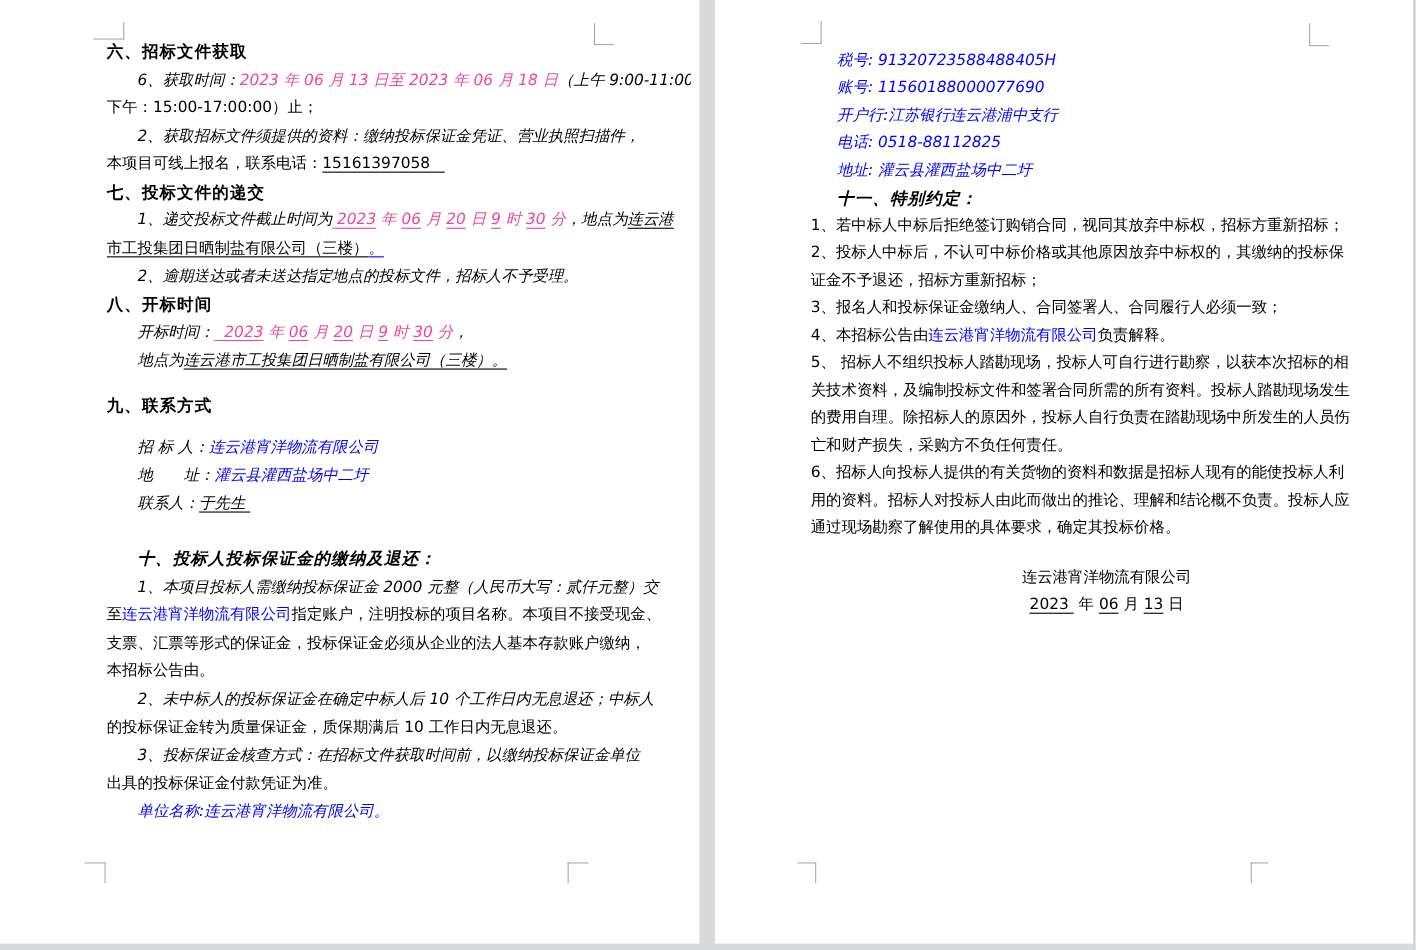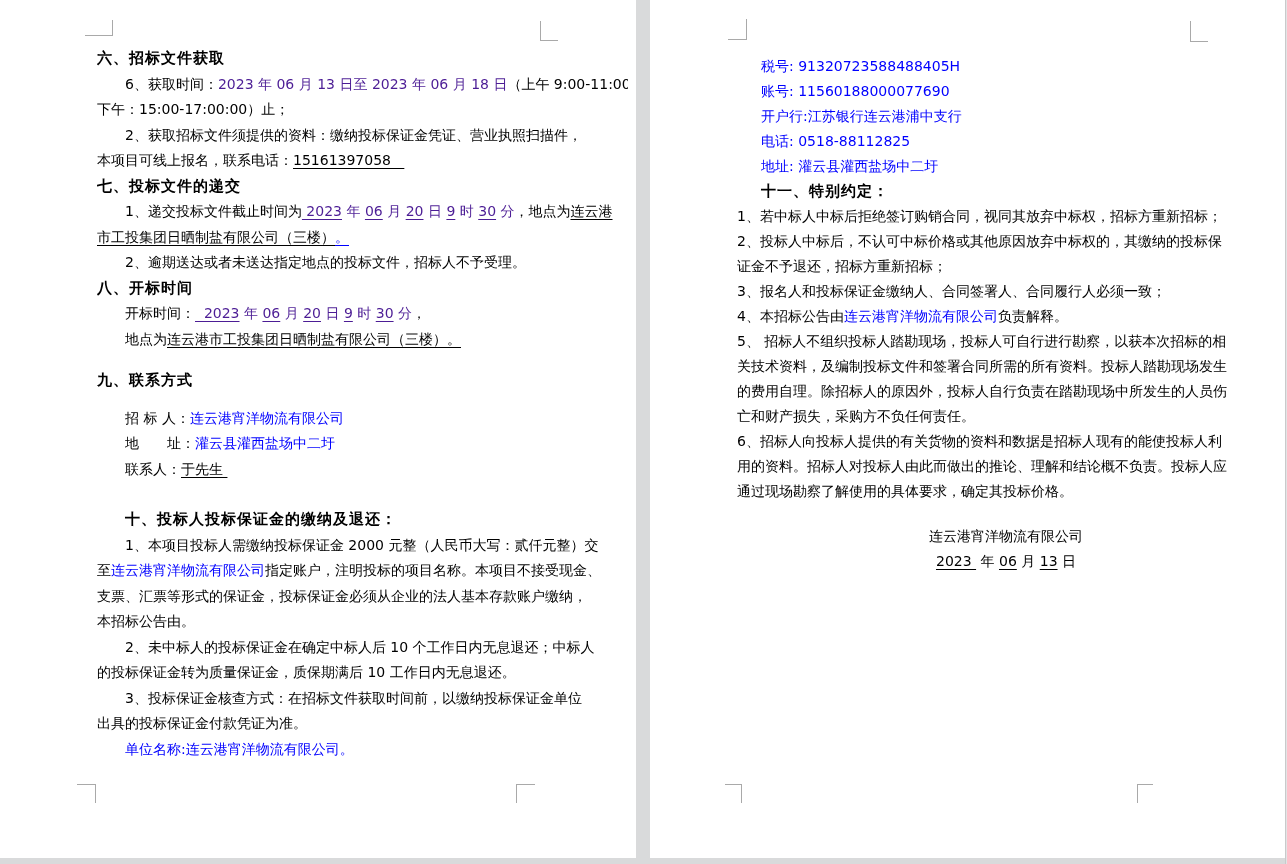--- a/index.html
+++ b/index.html
@@ -25,42 +25,42 @@
   .right-edge{position:absolute;left:1285px;top:0;width:2px;height:864px;background:#e3e4e5;border-left:1px solid #c9cacb;box-sizing:border-box;}
 
   
   .mark{position:absolute;box-sizing:border-box;}
   .mark.tl{border-right:1px solid #a9a9a9;border-bottom:1px solid #a9a9a9;}
   .mark.tr{border-left:1px solid #a9a9a9;border-bottom:1px solid #a9a9a9;}
   .mark.bl{border-right:1px solid #a9a9a9;border-top:1px solid #a9a9a9;}
   .mark.br{border-left:1px solid #a9a9a9;border-top:1px solid #a9a9a9;}
 
   .text-area{
-    position:absolute;top:12px;bottom:0;
+    position:absolute;top:1px;bottom:0;
     font-size:14px;color:#000;
     overflow:hidden;
   }
   .page-left  .text-area{left:97px;right:8px;padding-top:34px;}
   .page-right .text-area{left:87px;right:10px;padding-top:42px;}
 
   .line{white-space:pre;}
   .page-left  .line{line-height:25.5px;height:25.5px;}
   .page-right .line{line-height:25px;height:25px;}
 
-  .ind{padding-left:28px;}
+  .ind{padding-left:28px;font-style:italic;}
   .page-right .ind{padding-left:24px;}
   .center{text-align:center;white-space:pre;}
 
   .gap-md{margin-top:12px;}
   .gap-lg{margin-top:16px;}
   .gap-xl{margin-top:25px;}
   .gap-xxl{margin-top:20px;}
 
   .seg{color:#000;}
-  .seg.red{color:#4c1d95;}
+  .seg.red{color:#ec4899;}
   .seg.blue{color:#0000ff;}
   .seg.ul{text-decoration:underline;text-underline-offset:3px;}
   .seg.hd{font-weight:700;font-size:15px;letter-spacing:1px;}
 </style>
 </head>
 <body>
 
 <div class="root">
 
   <div class="page page-left">

